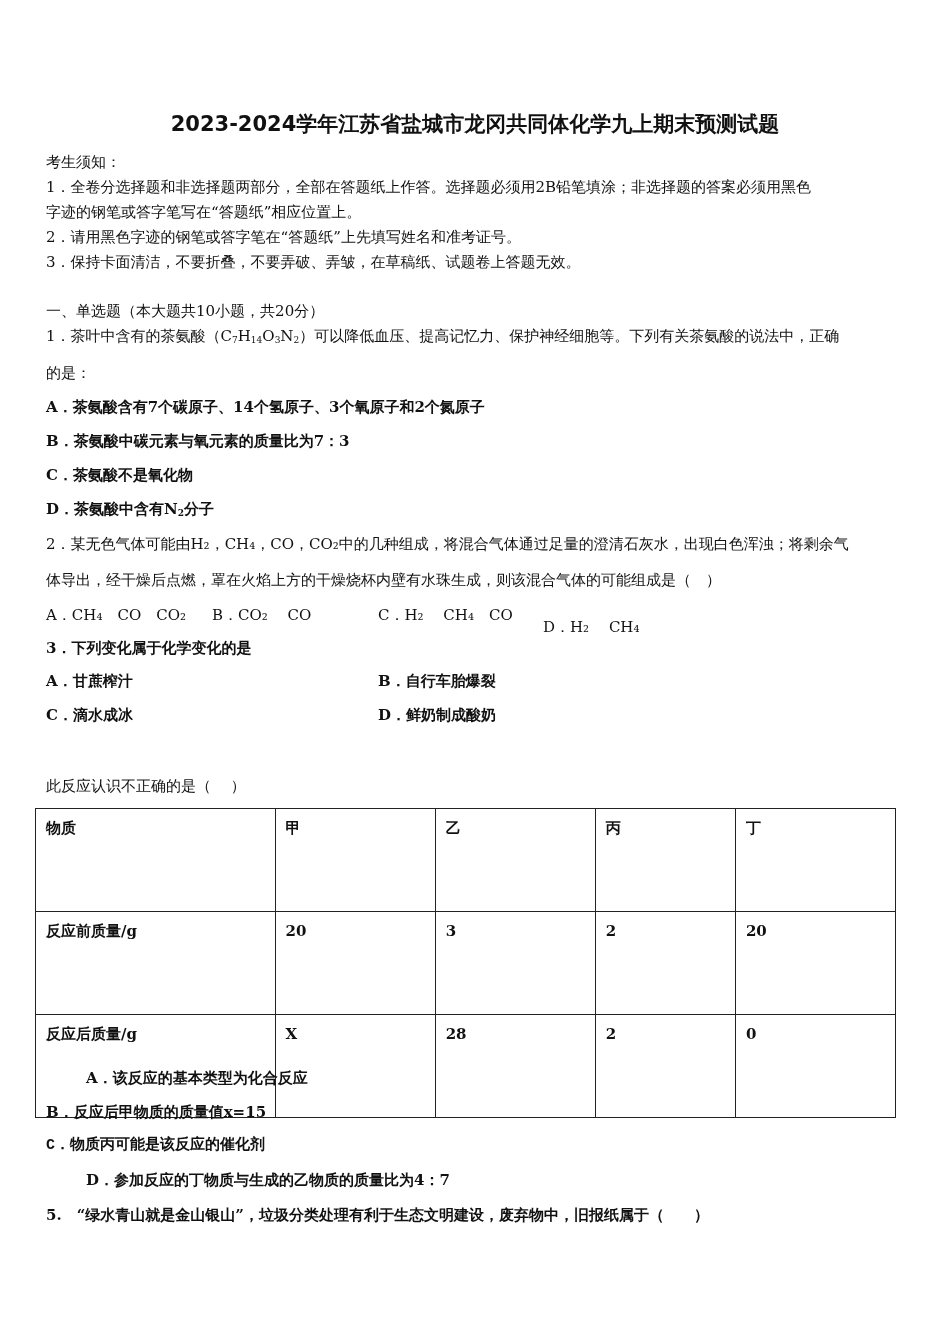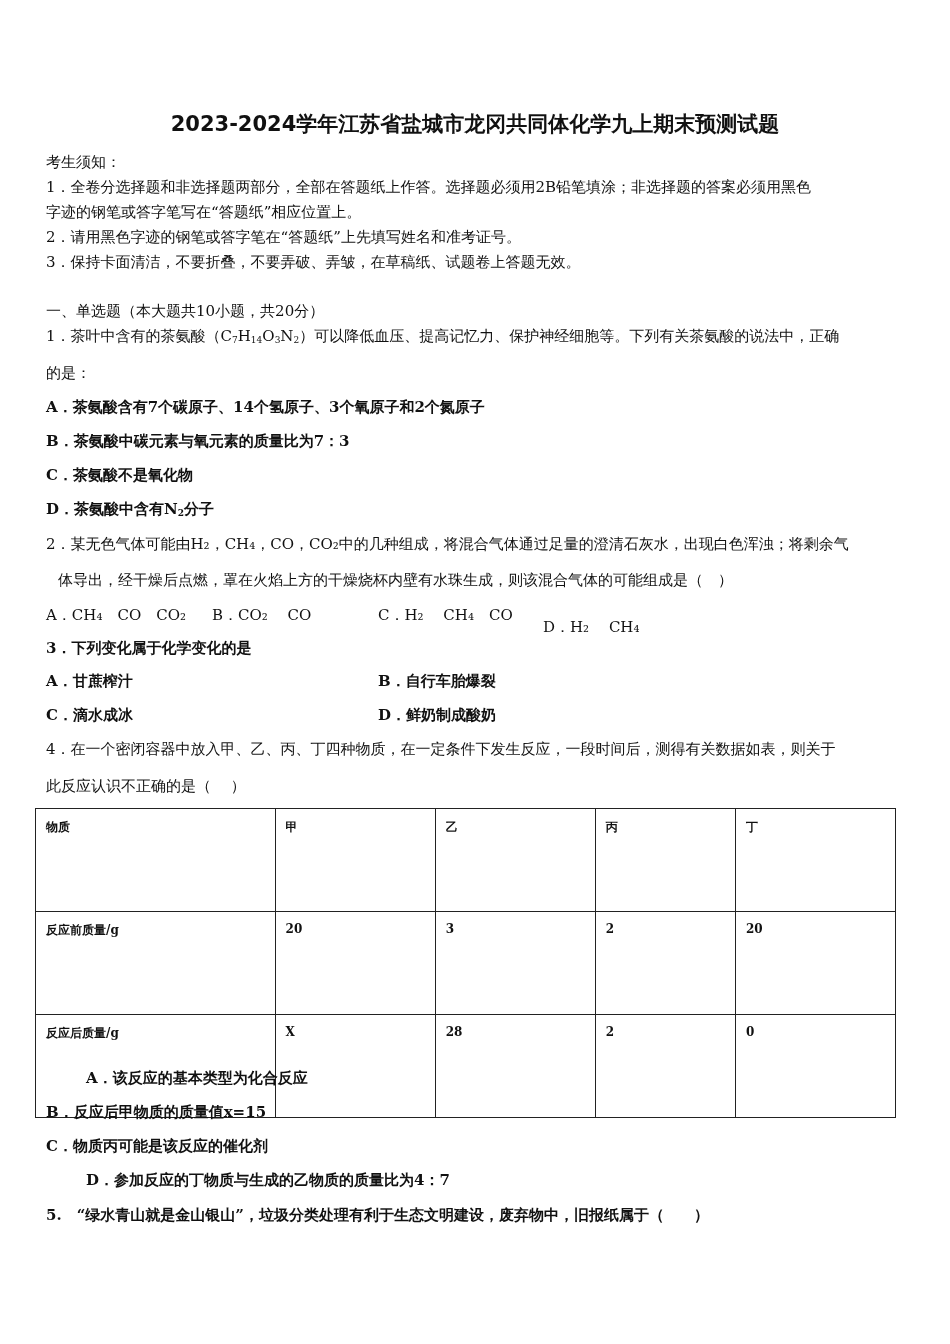--- a/index.html
+++ b/index.html
@@ -6,21 +6,21 @@
   body { width: 950px; height: 1344px; position: relative; overflow: hidden;
          font-family: "DejaVu Serif", "Liberation Serif", serif; color: #111; }
   .page { position: absolute; left: 0; top: 0; width: 950px; height: 1027px; padding-left: 24px; }
   .title { position: absolute; left: 0; width: 950px; top: 110px; text-align: center;
            font-family: "DejaVu Sans", "Liberation Sans", sans-serif; font-weight: bold;
            font-size: 21px; letter-spacing: 0px; }
   .line { position: absolute; left: 46px; font-size: 15px; white-space: nowrap; line-height: 20px; }
   .opt { position: absolute; font-size: 15px; font-weight: bold; white-space: nowrap; line-height: 20px; }
   sub { font-size: 9px; vertical-align: -2px; line-height: 0; }
   table.q4 { position: absolute; left: 35px; top: 808px; width: 861px; border-collapse: collapse; }
-  table.q4 td { border: 1.5px solid #222; height: 82px; vertical-align: top; padding: 10px 10px; font-size: 12px; font-weight: bold; }
+  table.q4 td { border: 1.5px solid #222; height: 82px; vertical-align: top; padding: 10px 10px; font-size: 15px; font-weight: bold; }
   .c1 { width: 220px; } .c2 { width: 140px; } .c3 { width: 140px; } .c4 { width: 120px; } .c5 { width: 140px; }
 </style>
 </head>
 <body>
 
 <div class="page">
 
   <div class="title">2023-2024学年江苏省盐城市龙冈共同体化学九上期末预测试题</div>
 
   <div class="line" style="top:152px;">考生须知：</div>
@@ -34,33 +34,32 @@
   <div class="line" style="top:326px;">
     <span>1．茶叶中含有的茶氨酸（</span><span><span>C</span><sub>7</sub><span>H</span><sub>14</sub><span>O</span><sub>3</sub><span>N</span><sub>2</sub></span><span>）可以降低血压、提高记忆力、保护神经细胞等。下列有关茶氨酸的说法中，正确</span>
   </div>
   <div class="line" style="top:363px;">的是：</div>
   <div class="opt" style="left:46px; top:397px;">A．茶氨酸含有7个碳原子、14个氢原子、3个氧原子和2个氮原子</div>
   <div class="opt" style="left:46px; top:431px;">B．茶氨酸中碳元素与氧元素的质量比为7：3</div>
   <div class="opt" style="left:46px; top:465px;">C．茶氨酸不是氧化物</div>
   <div class="opt" style="left:46px; top:499px;"><span>D．茶氨酸中含有N</span><sub>2</sub><span>分子</span></div>
 
   <div class="line" style="top:534px;">2．某无色气体可能由H₂，CH₄，CO，CO₂中的几种组成，将混合气体通过足量的澄清石灰水，出现白色浑浊；将剩余气</div>
-  <div class="line" style="top:570px;margin-left:12px;">体导出，经干燥后点燃，罩在火焰上方的干燥烧杯内壁有水珠生成，则该混合气体的可能组成是（　）</div>
+  <div class="line" style="top:570px;">体导出，经干燥后点燃，罩在火焰上方的干燥烧杯内壁有水珠生成，则该混合气体的可能组成是（　）</div>
   <div class="line" style="left:46px; top:605px;">A．CH₄　CO　CO₂</div>
   <div class="line" style="left:212px; top:605px;">B．CO₂　 CO</div>
   <div class="line" style="left:378px; top:605px;text-align:right;">C．H₂　 CH₄　CO</div>
   <div class="line" style="left:543px; top:605px;margin-top:12px;">D．H₂　 CH₄</div>
 
   <div class="opt" style="left:46px; top:638px;">3．下列变化属于化学变化的是</div>
   <div class="opt" style="left:46px; top:671px;text-align:center;">A．甘蔗榨汁</div>
   <div class="opt" style="left:378px; top:671px;">B．自行车胎爆裂</div>
   <div class="opt" style="left:46px; top:705px;">C．滴水成冰</div>
   <div class="opt" style="left:378px; top:705px;">D．鲜奶制成酸奶</div>
 
-  <div class="line" style="top:739px;">4．在一个密闭容器中放入甲、乙、丙、丁四种物质，在一定条件下发生反应，一段时间后，测得有关数据如表，则关于</div>
   <div class="line" style="top:776px;">此反应认识不正确的是（　 ）</div>
 
   <table class="q4">
     <tbody>
         <tr>
       <td class="c1">物质</td>
       <td class="c2">甲</td>
       <td class="c3">乙</td>
       <td class="c4">丙</td>
       <td class="c5">丁</td>
@@ -77,18 +76,18 @@
       <td>X</td>
       <td>28</td>
       <td>2</td>
       <td>0</td>
     </tr>
   </tbody>
     </table>
 
   <div class="opt" style="left:46px; top:1068px;margin-left:40px;">A．该反应的基本类型为化合反应</div>
   <div class="opt" style="left:46px; top:1102px;">B．反应后甲物质的质量值x=15</div>
-  <div class="opt" style="left:46px; top:1136px;">C．物质丙可能是该反应的催化剂</div>
+  <div class="opt" style="left:46px; top:1136px;font-family:Liberation Mono, monospace;">C．物质丙可能是该反应的催化剂</div>
   <div class="opt" style="left:46px; top:1170px;margin-left:40px;">D．参加反应的丁物质与生成的乙物质的质量比为4：7</div>
 
   <div class="opt" style="left:46px; top:1205px;">5.　“绿水青山就是金山银山”，垃圾分类处理有利于生态文明建设，废弃物中，旧报纸属于（　　）</div>
 
 </div>
 
 </body></html>

